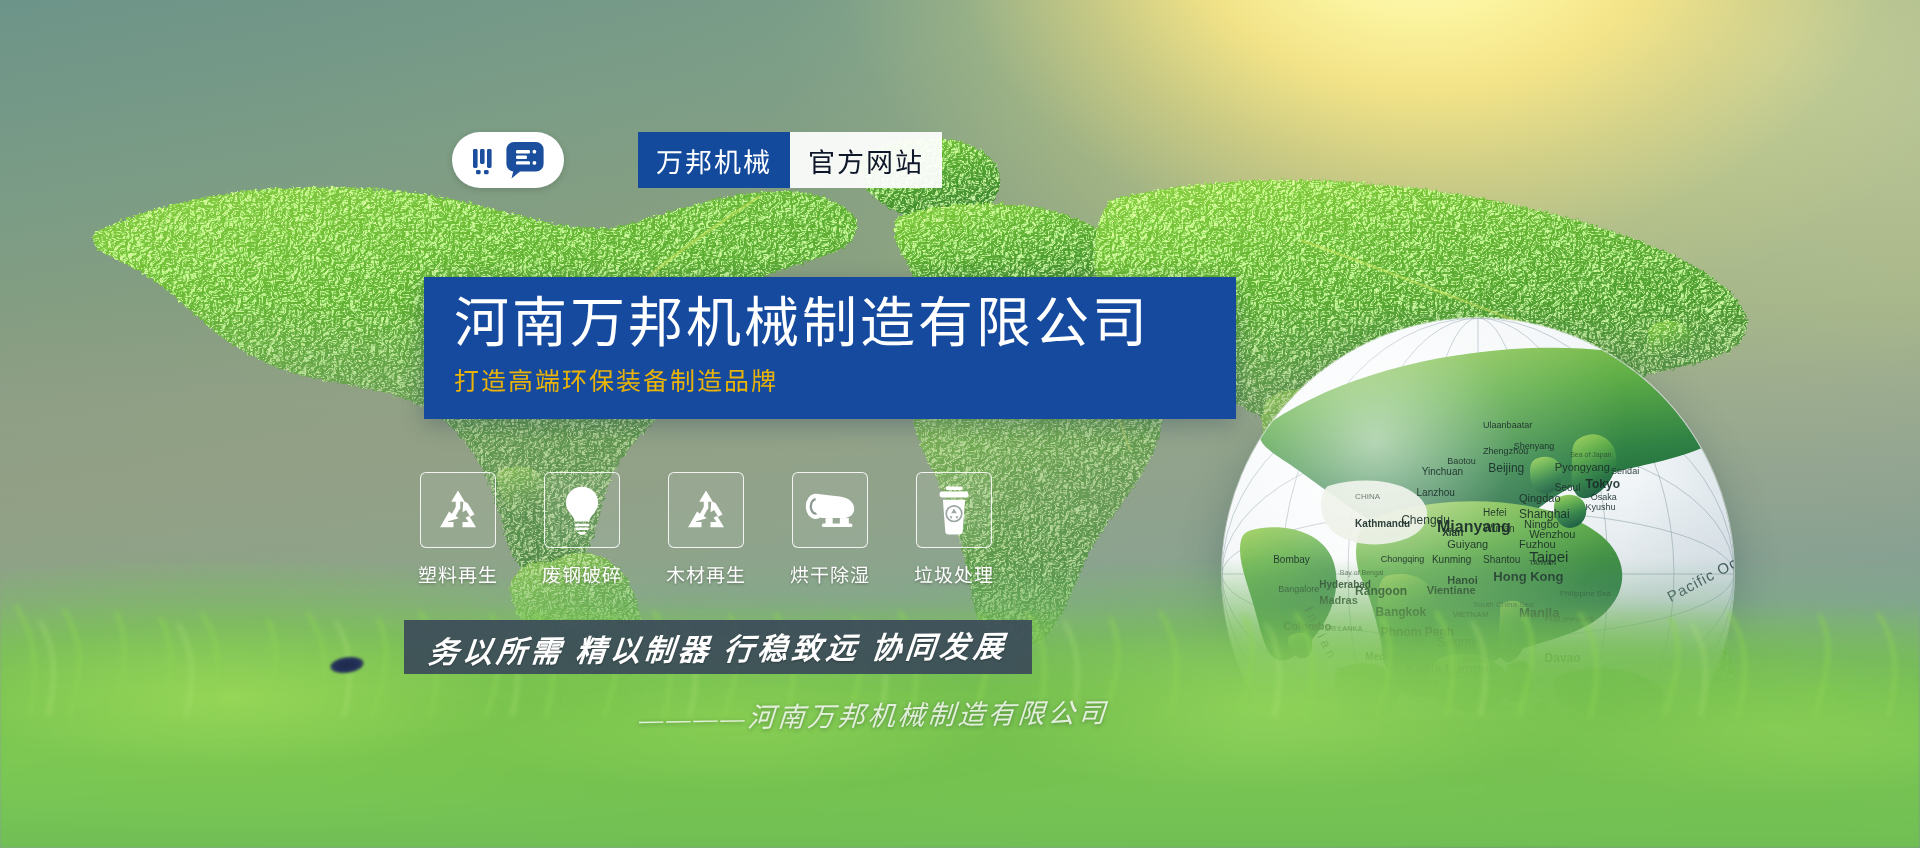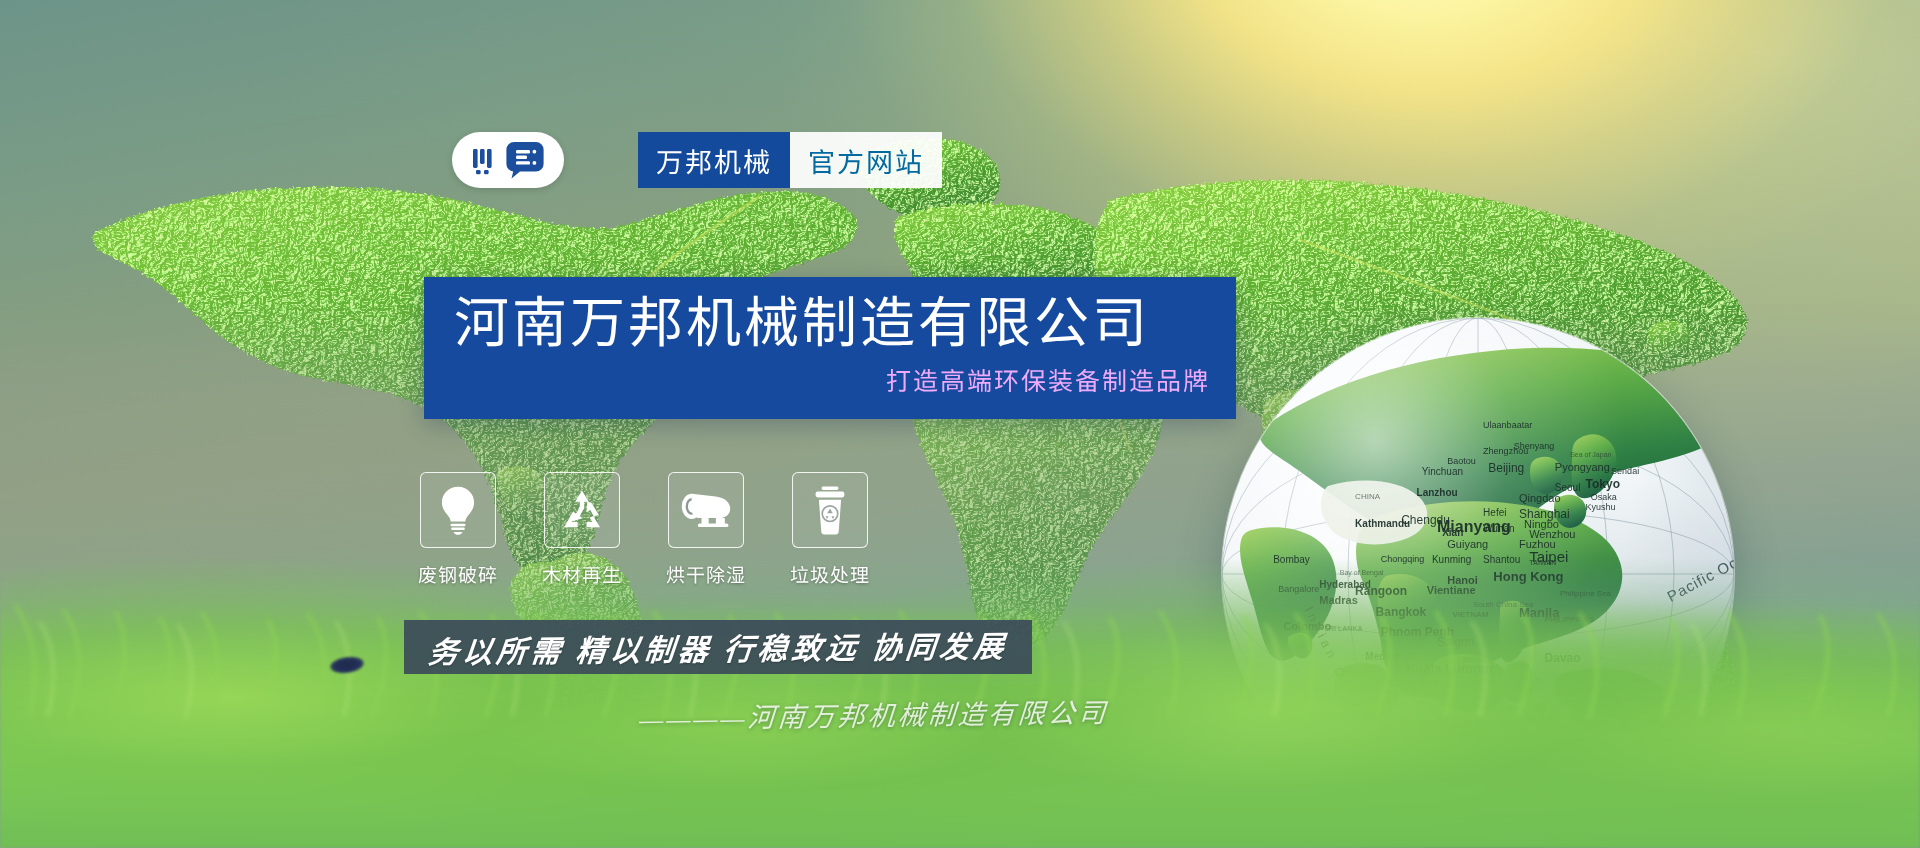--- a/index.html
+++ b/index.html
@@ -151,21 +151,21 @@
     background:#134a9c;
     color:#ffffff;
     display:flex; align-items:center; justify-content:center;
     padding:0 18px;
     font-size:27px;
     letter-spacing:2px;
     font-weight:400;
   }
   .tab-secondary{
     background:rgba(255,255,255,.93);
-    color:#0369a1;
+    color:#0f172a;
     display:flex; align-items:center; justify-content:center;
     padding:0 18px;
     font-size:27px;
     letter-spacing:2px;
     font-weight:400;
   }
 
   
   .title-card{
     position:absolute; left:424px; top:277px;
@@ -177,24 +177,24 @@
   }
   .title-main{
     color:#ffffff;
     font-size:55px;
     line-height:1.04;
     letter-spacing:3px;
     font-weight:300;
     white-space:nowrap;
   }
   .title-sub{
-    color:#f0abfc;
+    color:#eab308;
     font-size:25px;
     letter-spacing:2px;
-    text-align:right;
+    text-align:left;
     margin-top:8px;
     font-weight:300;
     white-space:nowrap;
   }
 
   
   .feature-row{
     position:absolute; left:420px; top:472px;
     display:flex; gap:48px;
   }
@@ -455,21 +455,21 @@
           <span class="globe-label" style="left: 51%; top: 20%; font-size: 9px; font-weight: 400; opacity: 0.92;">Ulaanbaatar</span>
           <span class="globe-label" style="left: 52%; top: 28%; font-size: 12px; font-weight: 400; opacity: 0.92;">Beijing</span>
           <span class="globe-label" style="left: 57%; top: 24%; font-size: 9px; font-weight: 400; opacity: 0.92;">Shenyang</span>
           <span class="globe-label" style="left: 65%; top: 28%; font-size: 11px; font-weight: 400; opacity: 0.92;">Pyongyang</span>
           <span class="globe-label" style="left: 65%; top: 32%; font-size: 10px; font-weight: 400; opacity: 0.92;">Seoul</span>
           <span class="globe-label" style="left: 71%; top: 31%; font-size: 12px; font-weight: 700; opacity: 0.92;">Tokyo</span>
           <span class="globe-label" style="left: 76%; top: 29%; font-size: 9px; font-weight: 400; opacity: 0.92;">Sendai</span>
           <span class="globe-label" style="left: 72%; top: 34%; font-size: 9px; font-weight: 400; opacity: 0.92;">Osaka</span>
           <span class="globe-label" style="left: 71%; top: 36%; font-size: 9px; font-weight: 400; opacity: 0.92;">Kyushu</span>
           <span class="globe-label" style="left: 58%; top: 34%; font-size: 11px; font-weight: 400; opacity: 0.92;">Qingdao</span>
-          <span class="globe-label" style="left: 38%; top: 33%; font-size: 10px; font-weight: 700; opacity: 0.92;">Lanzhou</span>
+          <span class="globe-label" style="left: 38%; top: 33%; font-size: 10px; font-weight: 400; opacity: 0.92;">Lanzhou</span>
           <span class="globe-label" style="left: 43%; top: 35%; font-size: 10px; font-weight: 700; opacity: 0.92; margin-top: 30px;">Xian</span>
           <span class="globe-label" style="left: 39%; top: 29%; font-size: 10px; font-weight: 400; opacity: 0.92;">Yinchuan</span>
           <span class="globe-label" style="left: 44%; top: 27%; font-size: 9px; font-weight: 400; opacity: 0.92;">Baotou</span>
           <span class="globe-label" style="left: 51%; top: 25%; font-size: 9px; font-weight: 400; opacity: 0.92;">Zhengzhou</span>
           <span class="globe-label" style="left: 58%; top: 37%; font-size: 12px; font-weight: 400; opacity: 0.92;">Shanghai</span>
           <span class="globe-label" style="left: 51%; top: 37%; font-size: 10px; font-weight: 400; opacity: 0.92;">Hefei</span>
           <span class="globe-label" style="left: 59%; top: 39%; font-size: 11px; font-weight: 400; opacity: 0.92;">Ningbo</span>
           <span class="globe-label" style="left: 60%; top: 41%; font-size: 11px; font-weight: 400; opacity: 0.92;">Wenzhou</span>
           <span class="globe-label" style="left: 58%; top: 43%; font-size: 11px; font-weight: 400; opacity: 0.92;">Fuzhou</span>
           <span class="globe-label" style="left: 60%; top: 45%; font-size: 15px; font-weight: 400; opacity: 0.92;">Taipei</span>
@@ -608,20 +608,35 @@
   </div>
 
   <div class="title-card">
     <div class="title-main">河南万邦机械制造有限公司</div>
     <div class="title-sub">打造高端环保装备制造品牌</div>
   </div>
 
   <div class="feature-row" id="feature-row">
       <div class="feature-item">
         <div class="feature-box">
+          <svg width="48" height="48" viewBox="0 0 64 64" aria-hidden="true">
+      <g fill="#ffffff">
+        <path d="M32 6 L41 21 L35 21 L35 31 L29 31 L29 21 L23 21 Z"></path>
+        <path d="M12 49 L20 34 L24 37 L29 28 L34 31 L29 40 L33 43 Z"></path>
+        <path d="M52 49 L35 49 L35 43 L26 43 L26 49 L9 49 L9 55 L52 55 Z" opacity="0"></path>
+        <path d="M17 40 L8 55 L26 55 L26 48 L18 48 L22 42 Z"></path>
+        <path d="M47 40 L56 55 L38 55 L38 48 L46 48 L42 42 Z"></path>
+        <path d="M45 23 L54 38 L48 41 L43 32 L38 35 L39 20 Z"></path>
+      </g>
+    </svg>
+        </div>
+     <div class="feature-label">塑料再生</div>
+      </div>
+      <div class="feature-item">
+        <div class="feature-box">
           <svg width="46" height="50" viewBox="0 0 48 56" aria-hidden="true">
       <path d="M24 2 C34.5 2 42 10 42 19.5 C42 26 38.5 30.5 35.5 34 C33.3 36.6 32.4 38.6 32.2 41 L15.8 41 C15.6 38.6 14.7 36.6 12.5 34 C9.5 30.5 6 26 6 19.5 C6 10 13.5 2 24 2 Z" fill="#ffffff"></path>
       <rect x="15.6" y="43.4" width="16.8" height="2.9" rx="1.4" fill="#ffffff"></rect>
       <rect x="16.4" y="47.6" width="15.2" height="2.9" rx="1.4" fill="#ffffff"></rect>
       <path d="M19 52.6 L29 52.6 C28.2 54.6 26.3 55.8 24 55.8 C21.7 55.8 19.8 54.6 19 52.6 Z" fill="#ffffff"></path>
     </svg>
         </div>
      <div class="feature-label">废钢破碎</div>
       </div>
       <div class="feature-item">

